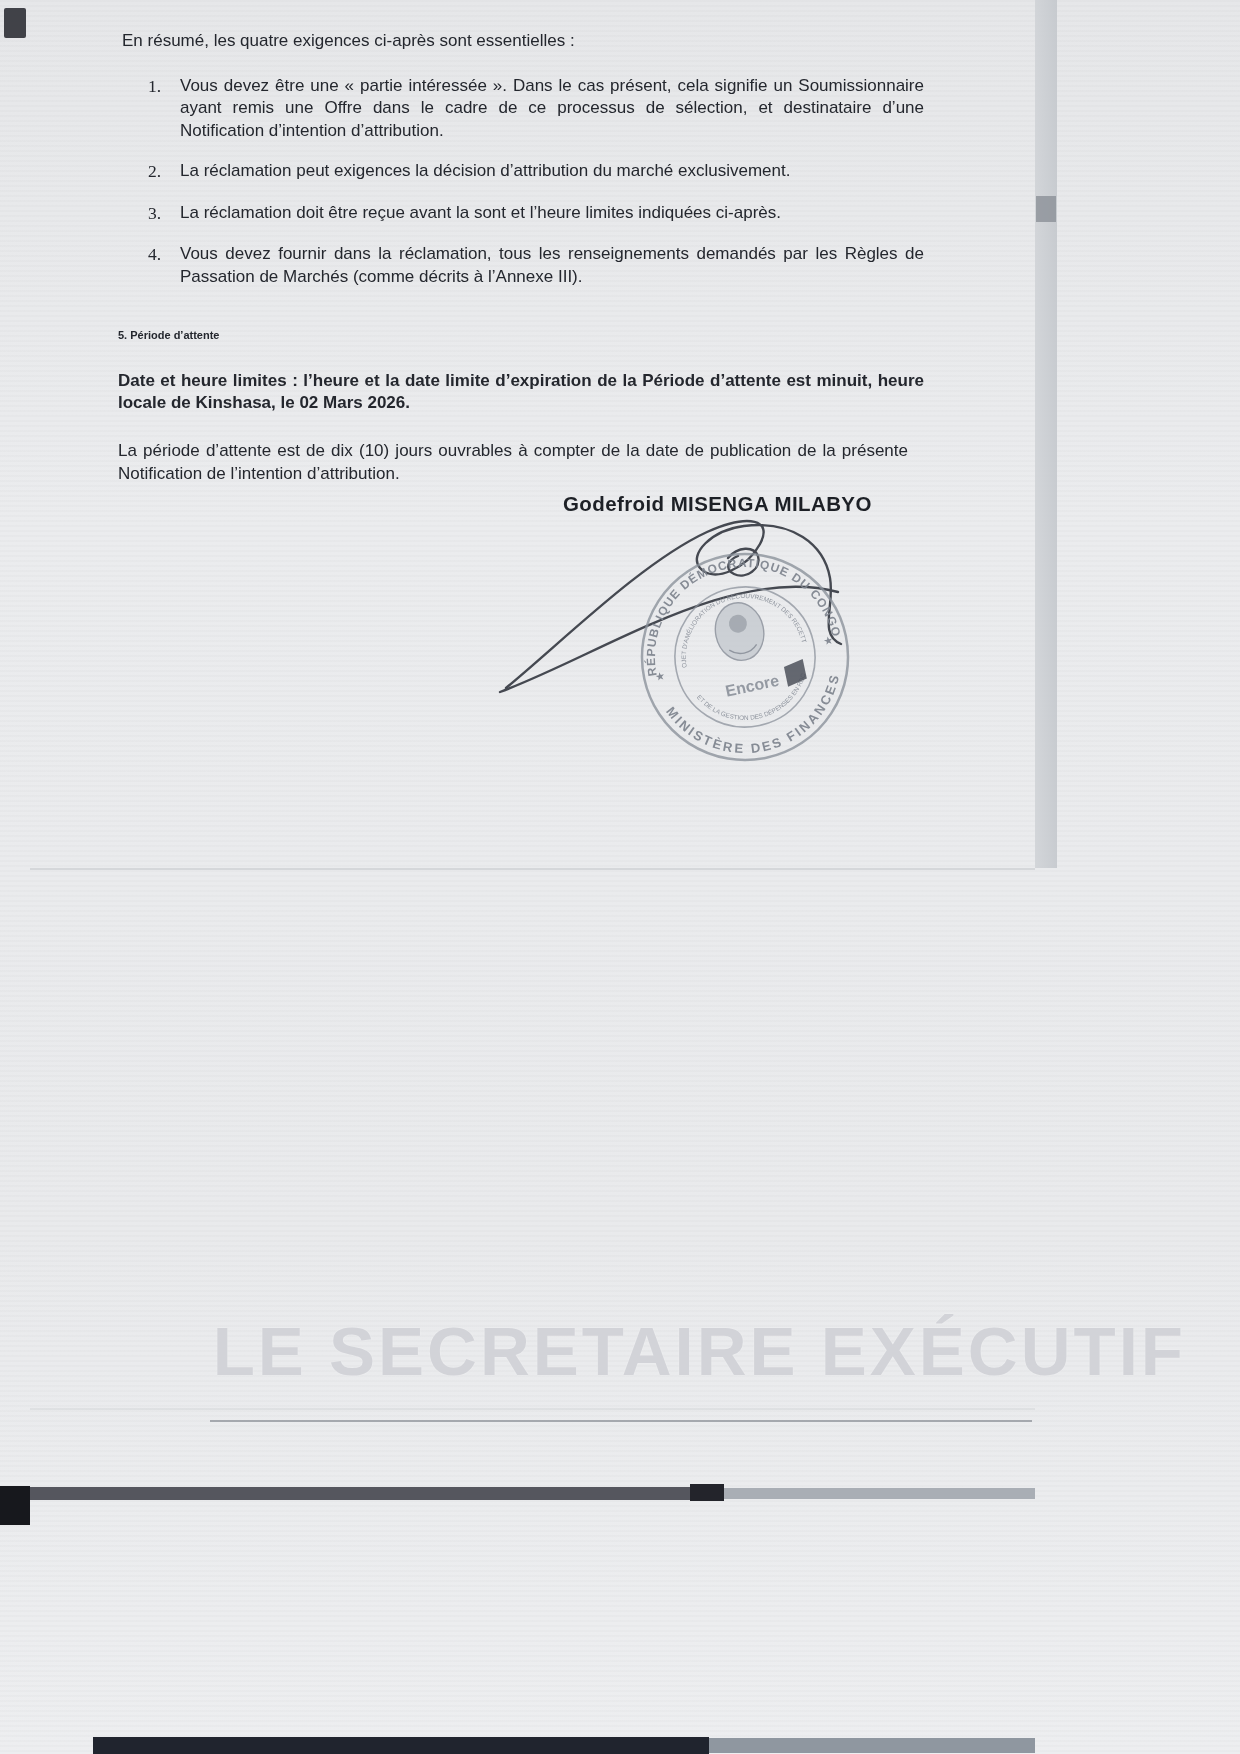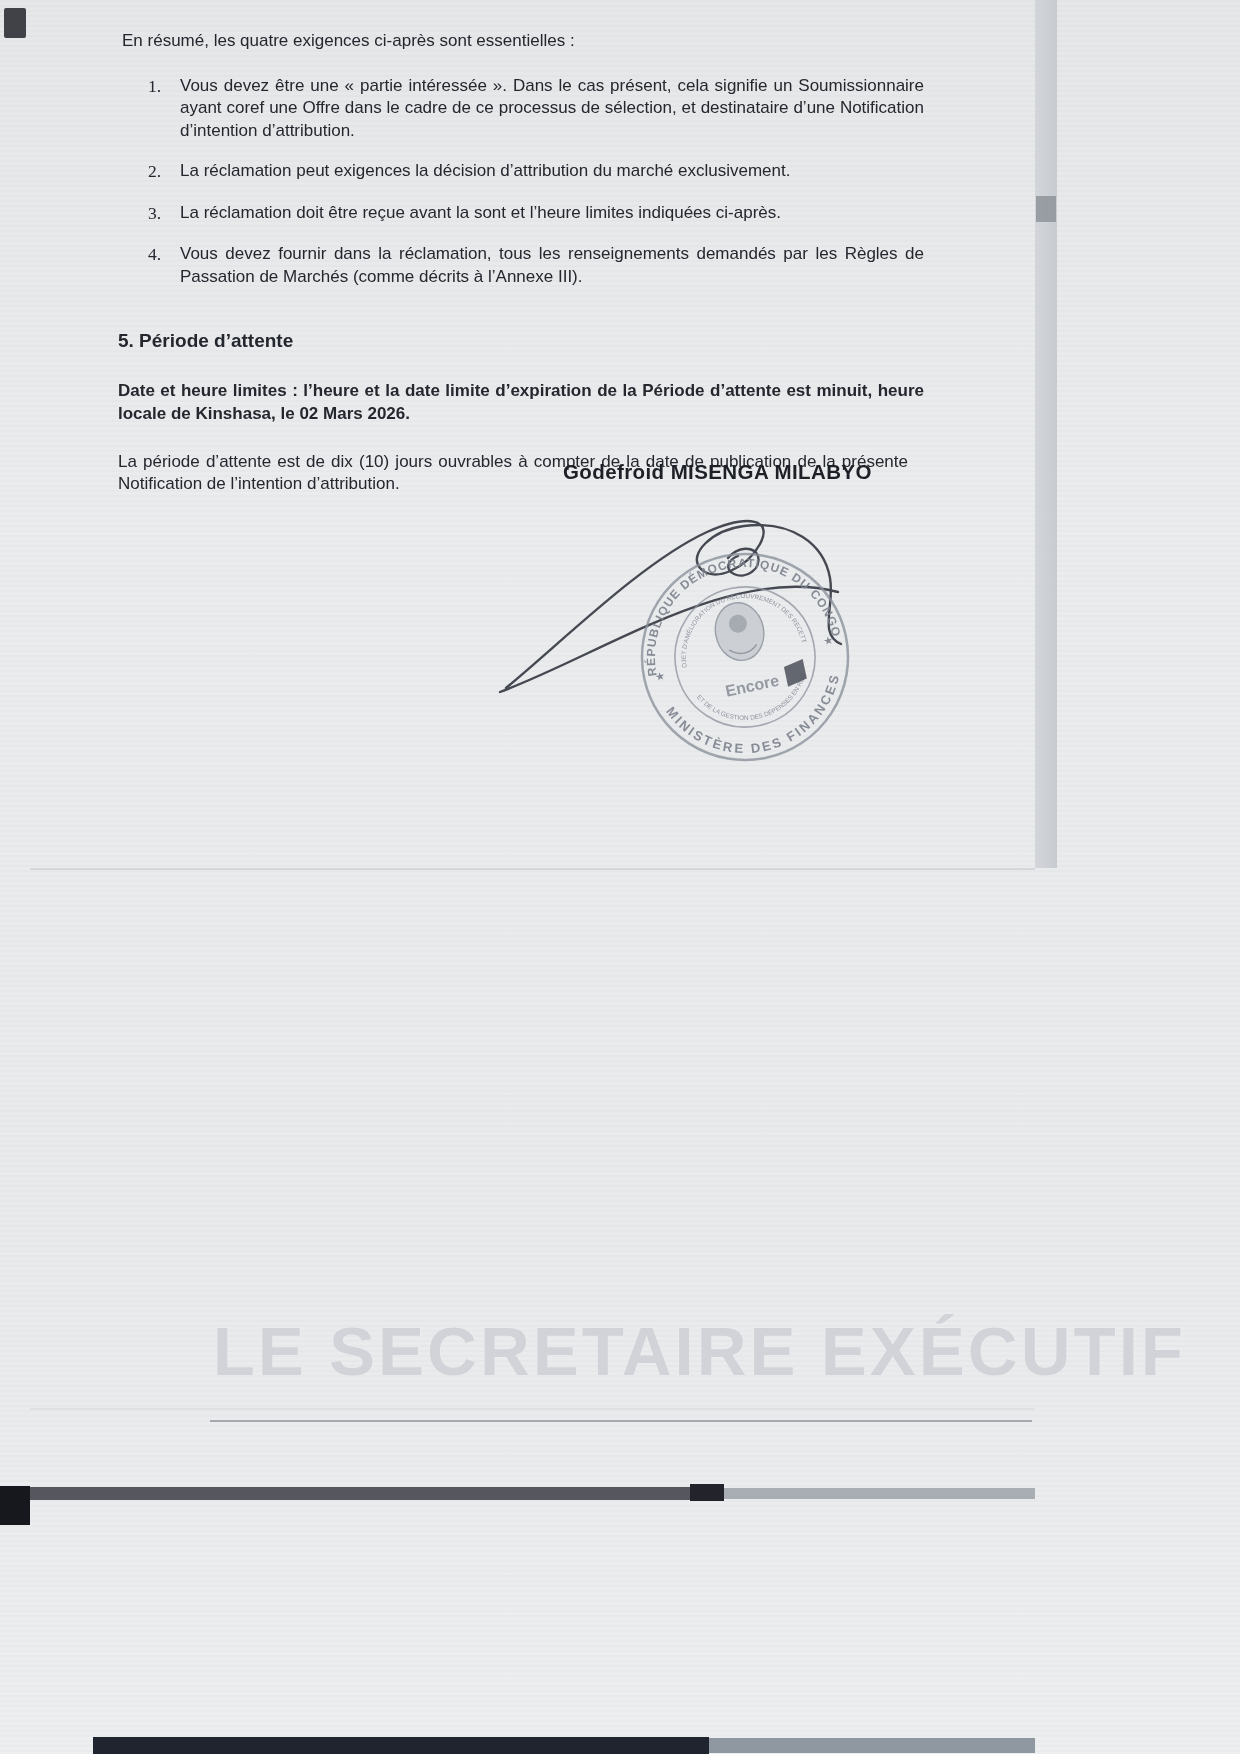--- a/index.html
+++ b/index.html
@@ -25,26 +25,26 @@
     color: #24272e; font-size: 17px; line-height: 1.33;
   }
   .intro { margin: 0 0 22px 4px; }
   .req-item { display: flex; margin: 0 0 18px 0; padding-left: 30px; }
   .req-num {
     flex: 0 0 32px;
     font-family: "Liberation Serif", serif;
     font-size: 17.5px;
   }
   .req-text { flex: 1; text-align: justify; }
-  .section-heading { font-weight: bold; font-size: 19px; margin: 40px 0 0 0; }
+  .section-heading { font-weight: bold; font-size: 11px; margin: 40px 0 0 0; }
   .para-bold { font-weight: bold; text-align: justify; margin: 27px 0 16px 0; }
   .para { text-align: justify; margin: 25px 16px 0 0; }
 
   .signature-name {
-    position: absolute; left: 563px; top: 460px;
+    position: absolute; left: 563px; top: 492px;
     font-size: 20.5px; font-weight: bold; letter-spacing: 0.4px;
     color: #1d2026; white-space: nowrap;
   }
   .signature-svg { position: absolute; left: 492px; top: 492px; }
   .stamp-svg { position: absolute; left: 633px; top: 545px; opacity: 0.92; }
 
   .watermark {
     position: absolute; left: 66px; top: 1312px; width: 1120px;
     font-size: 69px; font-weight: bold; letter-spacing: 3px;
     color: #d2d3d8; white-space: nowrap;
@@ -81,21 +81,21 @@
 <body>
 
 <div class="page">
   <div class="texture"></div>
 
   <div class="content">
     <p class="intro">En résumé, les quatre exigences ci-après sont essentielles :</p>
 
     <div class="req-item">
       <span class="req-num">1.</span>
-      <span class="req-text">Vous devez être une « partie intéressée ». Dans le cas présent, cela signifie un Soumissionnaire ayant coref une Offre dans le cadre de ce processus de sélection, et destinataire d’une Notification d’intention d’attribution.</span>
+      <span class="req-text">Vous devez être une « partie intéressée ». Dans le cas présent, cela signifie un Soumissionnaire ayant remis une Offre dans le cadre de ce processus de sélection, et destinataire d’une Notification d’intention d’attribution.</span>
     </div>
     <div class="req-item">
       <span class="req-num">2.</span>
       <span class="req-text">La réclamation peut exigences la décision d’attribution du marché exclusivement.</span>
     </div>
     <div class="req-item">
       <span class="req-num">3.</span>
       <span class="req-text">La réclamation doit être reçue avant la sont et l’heure limites indiquées ci-après.</span>
     </div>
     <div class="req-item">

